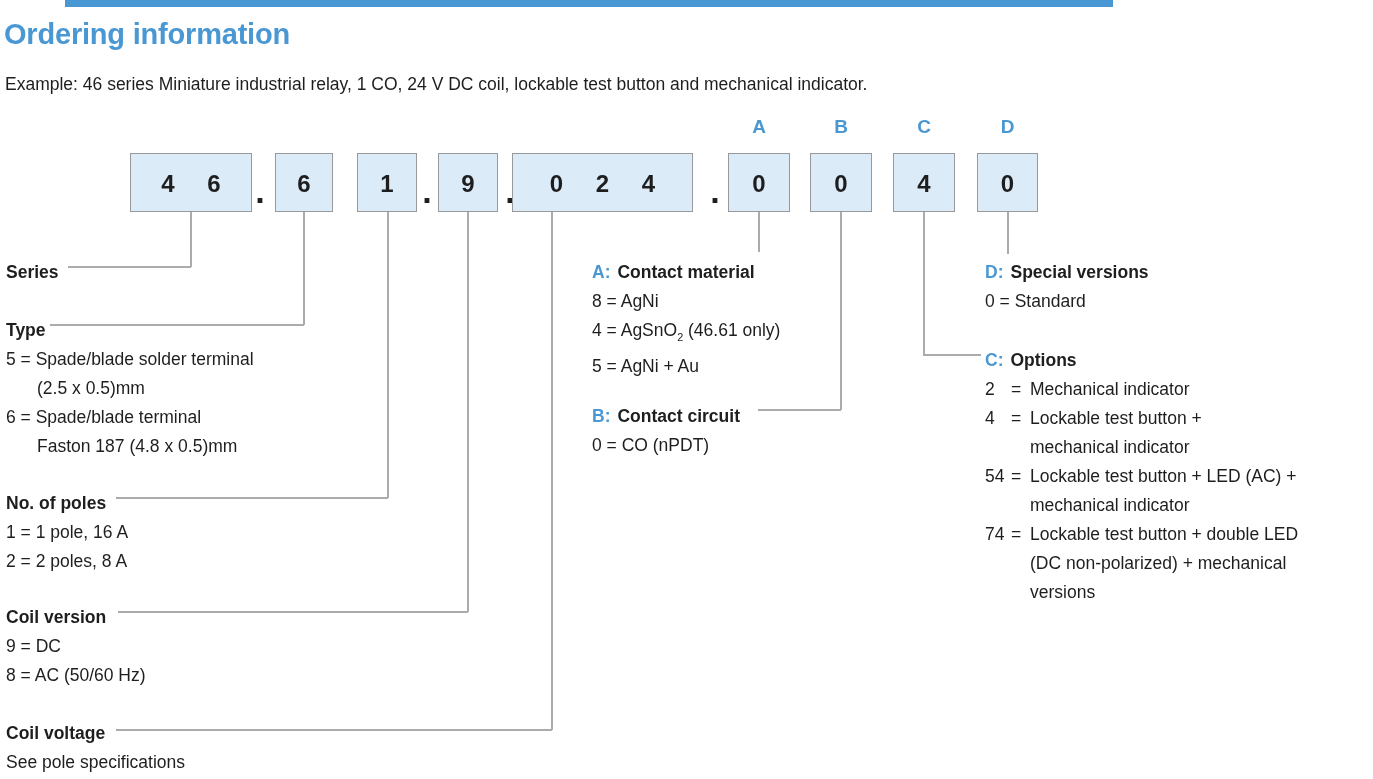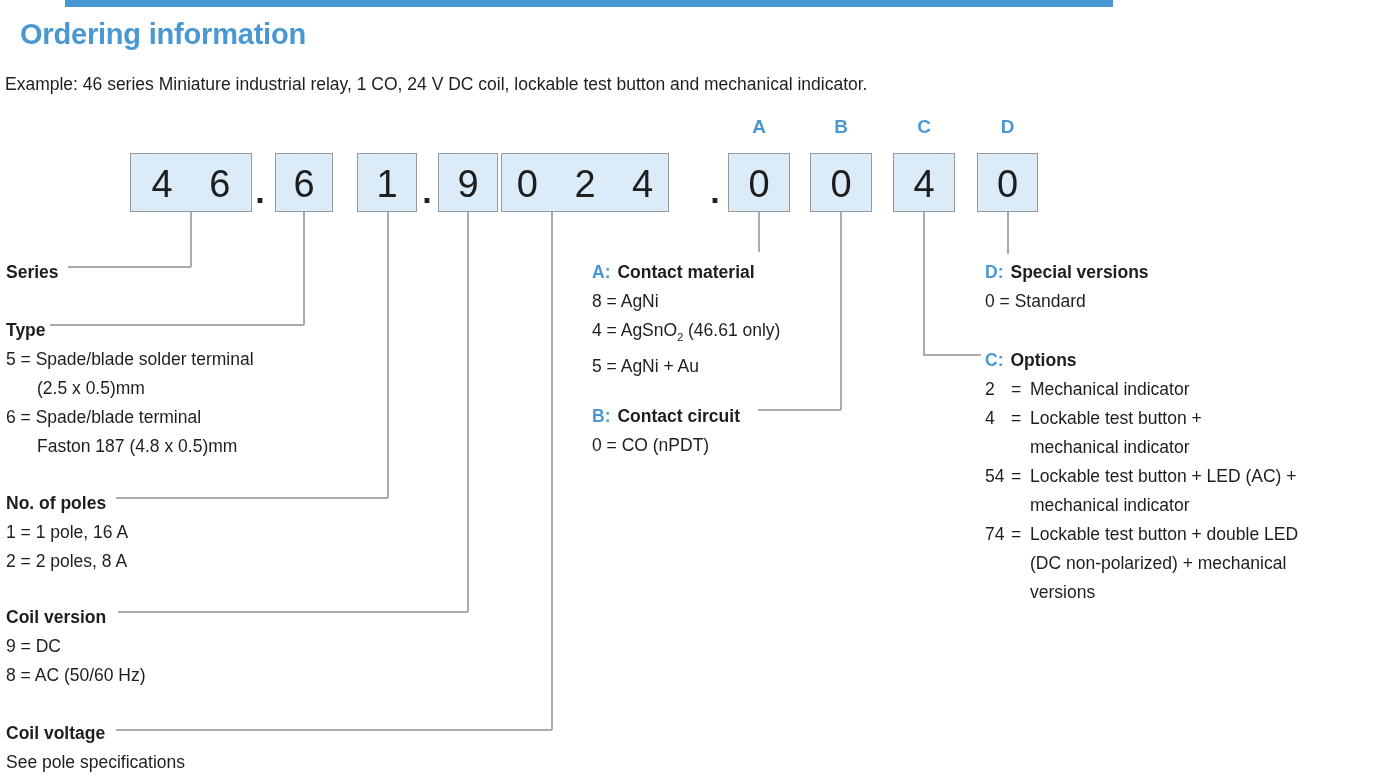--- a/index.html
+++ b/index.html
@@ -10,28 +10,28 @@
     --text:#1e1e1e;
   }
   html,body{margin:0;padding:0;}
   body{
     width:1373px;height:779px;position:relative;background:#ffffff;
     font-family:"Liberation Sans", sans-serif;color:var(--text);
     overflow:hidden;
   }
   .abs{position:absolute;}
   .topbar{left:65px;top:0;width:1048px;height:7px;background:var(--accent);}
-  .title{left:4px;top:18px;font-size:29px;font-weight:700;color:var(--accent);letter-spacing:-0.2px;white-space:nowrap;margin-left:16px;}
+  .title{left:4px;top:18px;font-size:29px;font-weight:700;color:var(--accent);letter-spacing:-0.2px;white-space:nowrap;}
   .example{left:5px;top:74px;font-size:17.5px;white-space:nowrap;}
   .cbox{
     top:153px;height:59px;background:var(--box-fill);
     border:1px solid var(--box-border);box-sizing:border-box;
     display:flex;align-items:center;justify-content:center;
   }
-  .cbox span{font-size:38px;font-weight:400;word-spacing:26px;line-height:1;padding-top:2px;}
+  .cbox span{font-size:24px;font-weight:700;word-spacing:26px;line-height:1;padding-top:2px;}
   .dot{top:170px;width:16px;height:42px;line-height:42px;font-size:34px;font-weight:700;text-align:center;}
   .col-letter{top:116px;height:22px;text-align:center;font-size:19px;font-weight:700;color:var(--accent);}
   .vline{width:1.5px;background:var(--line);}
   .hline{height:1.5px;background:var(--line);}
   .section{font-size:17.5px;line-height:29px;white-space:nowrap;}
   .section .hd{font-weight:700;}
   .section .hd .pfx{color:var(--accent);margin-right:7px;}
   .indent{padding-left:31px;}
   .chem-sub{font-size:0.62em;}
   .opt-code{display:inline-block;width:26px;}
@@ -58,21 +58,21 @@
     <span>6</span>
   </div>
 <div class="abs cbox" style="left:357px;width:60px;">
     <span>1</span>
   </div>
 <div class="abs dot" style="left:419px;">.</div>
 <div class="abs cbox" style="left:438px;width:60px;">
     <span>9</span>
   </div>
 <div class="abs dot" style="left:502px;">.</div>
-<div class="abs cbox" style="left:501px;width:168px;">
+<div class="abs cbox" style="left:512px;width:181px;">
     <span>0 2 4</span>
   </div>
 <div class="abs dot" style="left:707px;">.</div>
 <div class="abs cbox" style="left:728px;width:62px;">
     <span>0</span>
   </div>
 <div class="abs cbox" style="left:810px;width:62px;">
     <span>0</span>
   </div>
 <div class="abs cbox" style="left:893px;width:62px;">

